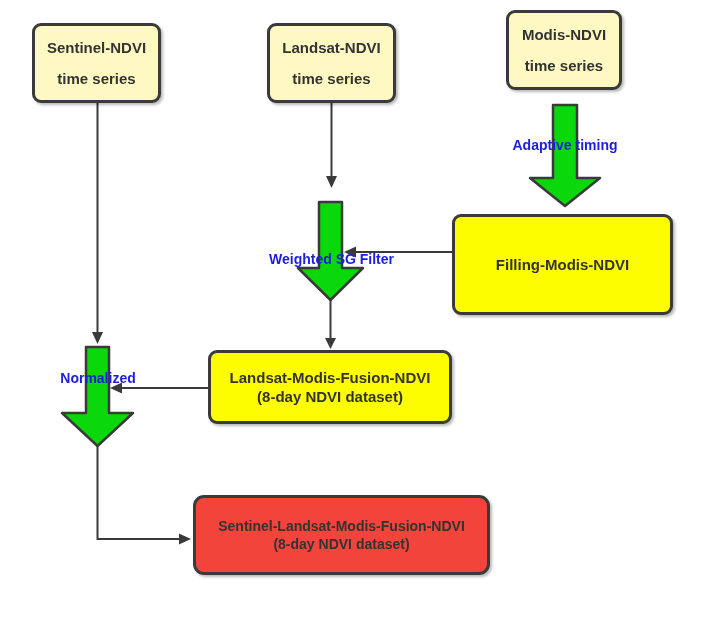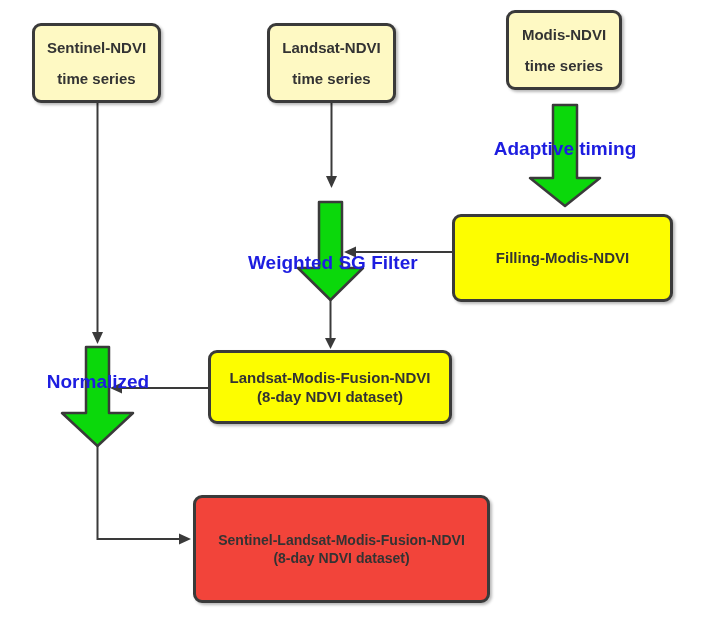--- a/index.html
+++ b/index.html
@@ -38,28 +38,28 @@
     color: #333333;
     box-shadow: 2px 2px 3px rgba(0,0,0,0.28);
   }
   .node span { white-space: nowrap; }
   .node-cyan   { background: #fef9c3; gap: 12px; }
   .node-yellow { background: #fdfd00; }
   .node-red    { background: #f2443a; font-size: 14px; }
   #node-sentinel { left: 32px;  top: 23px;  width: 129px; height: 80px; }
   #node-landsat  { left: 267px; top: 23px;  width: 129px; height: 80px; }
   #node-modis    { left: 506px; top: 10px;  width: 116px; height: 80px; }
-  #node-filling  { left: 452px; top: 214px; width: 221px; height: 88px; }
+  #node-filling  { left: 452px; top: 214px; width: 221px; height: 101px; }
   #node-fusion   { left: 208px; top: 350px; width: 244px; height: 74px; }
-  #node-final    { left: 193px; top: 495px; width: 297px; height: 108px; }
+  #node-final    { left: 193px; top: 495px; width: 297px; height: 80px; border-radius: 11px; }
   .flow-label {
     position: absolute;
     color: #1d1de0;
     font-weight: bold;
-    font-size: 19px;
+    font-size: 14px;
     line-height: 1.22;
     text-align: center;
   }
   #label-adaptive   { left: 488px; top: 137px; width: 154px; }
   #label-weighted   { left: 248px; top: 251px; width: 167px; white-space: nowrap; }
   #label-normalized { left: 38px;  top: 370px; width: 120px; }
 </style>
 </head>
 <body>
 

